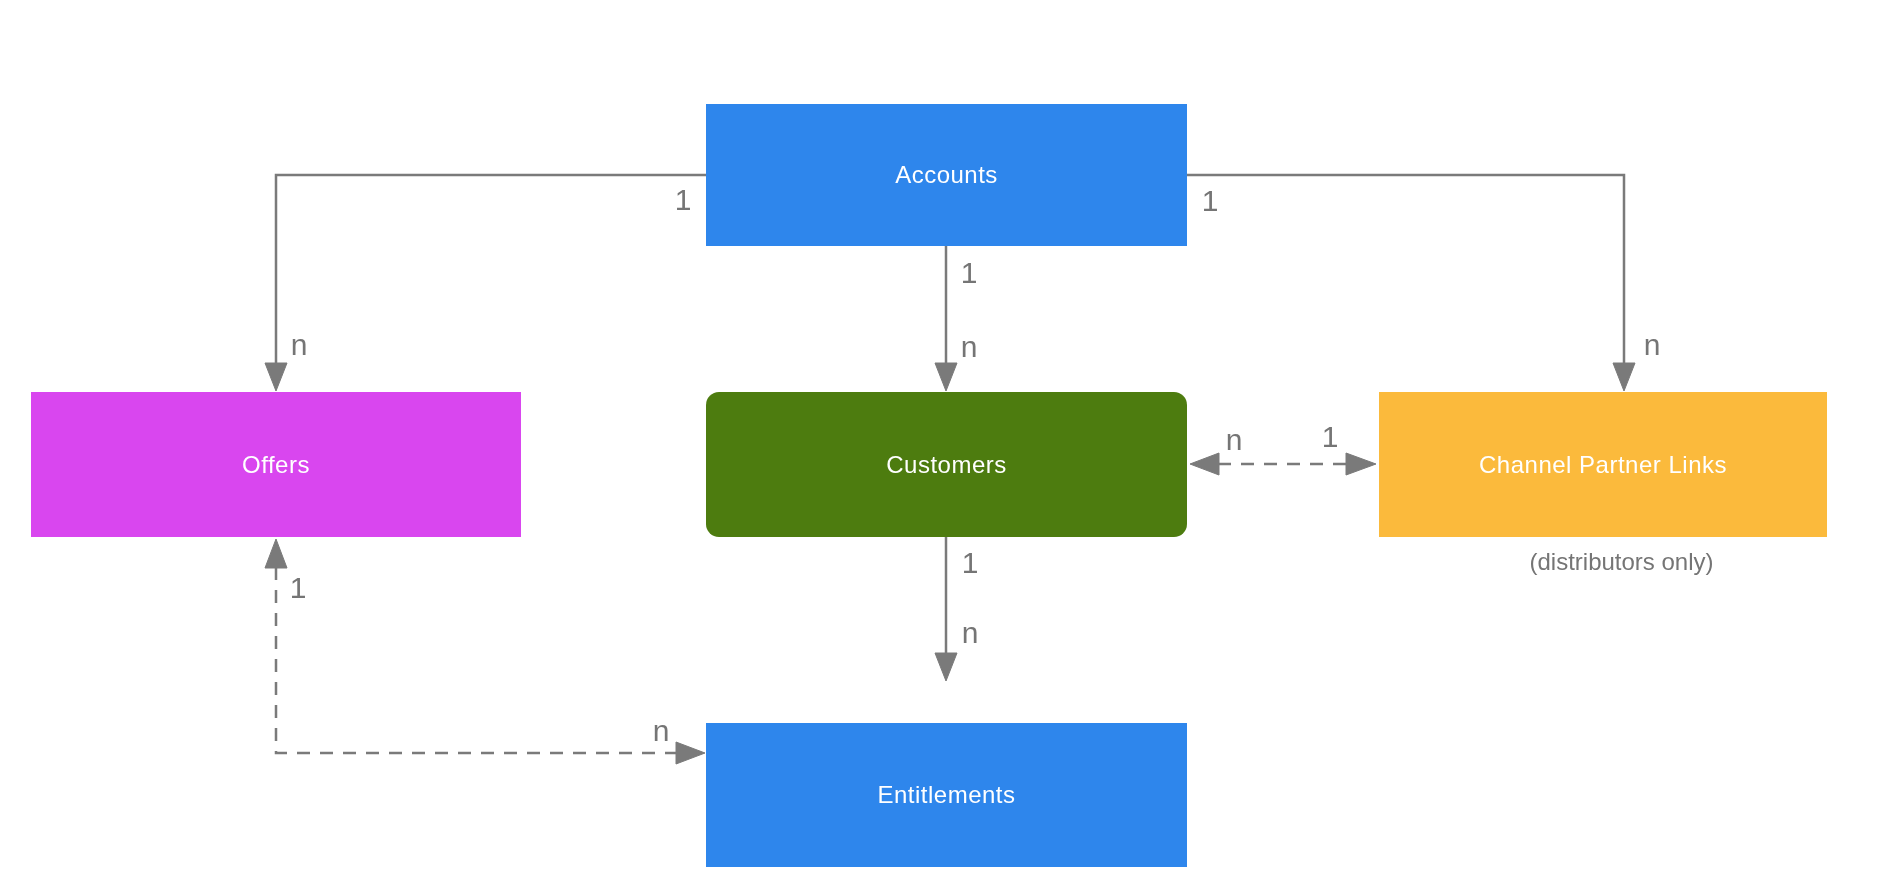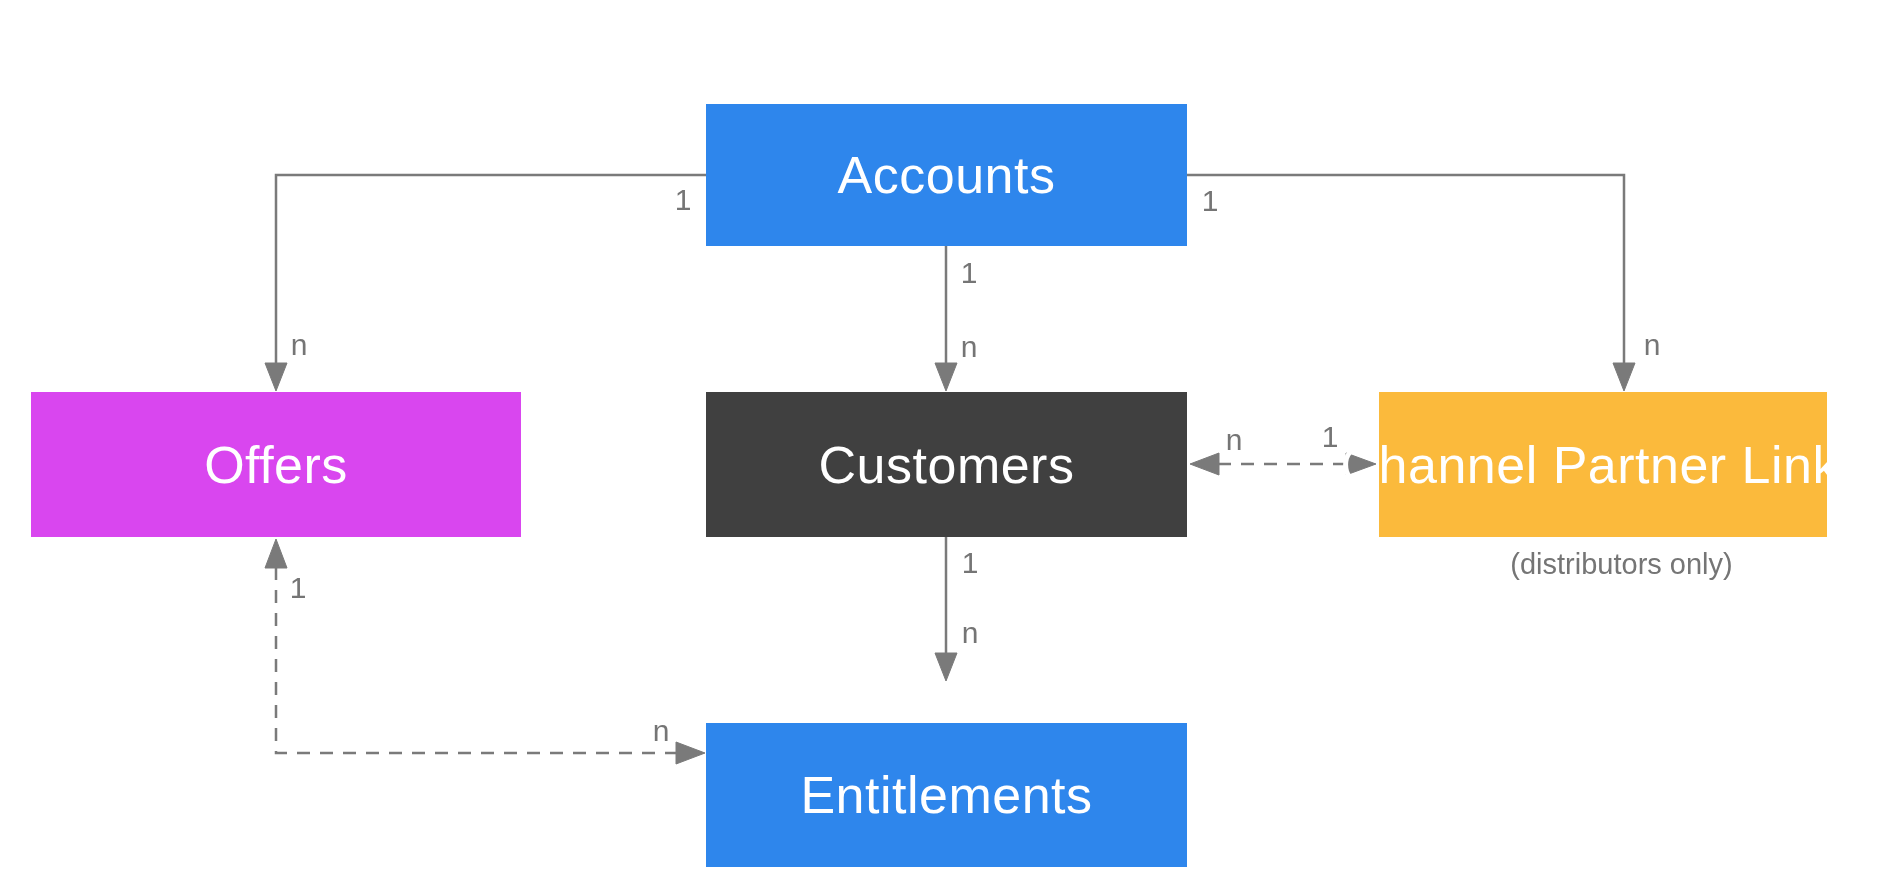--- a/index.html
+++ b/index.html
@@ -28,21 +28,21 @@
   }
   .connectors .dashed {
     stroke-dasharray: 13 10;
   }
   .entity {
     position: absolute;
     display: flex;
     align-items: center;
     justify-content: center;
     color: #ffffff;
-    font-size: 52px;
+    font-size: 24px;
     letter-spacing: 0.5px;
     white-space: nowrap;
   }
   .entity-accounts     { left: 706px;  top: 104px; width: 481px; height: 142px; }
   .entity-offers       { left: 31px;   top: 392px; width: 490px; height: 145px; }
   .entity-customers    { left: 706px;  top: 392px; width: 481px; height: 145px; }
   .entity-cpl          { left: 1379px; top: 392px; width: 448px; height: 145px; }
   .entity-entitlements { left: 706px;  top: 682px; width: 481px; height: 144px; }
   .cardinality {
     position: absolute;
@@ -50,21 +50,21 @@
     font-size: 30px;
     line-height: 1;
     color: #757575;
   }
   .entity-note {
     position: absolute;
     left: 1379px;
     top: 548px;
     width: 485px;
     text-align: center;
-    font-size: 29px;
+    font-size: 24px;
     color: #757575;
     white-space: nowrap;
   }
 </style>
 </head>
 <body>
 
 <div class="diagram">
 
   <svg class="connectors" viewBox="0 0 1902 890" aria-hidden="true">
@@ -104,21 +104,21 @@
   </svg>
 
   <div class="entity entity-accounts" style="background-color: rgb(46, 134, 236);">
     <span>Accounts</span>
   </div>
 
   <div class="entity entity-offers" style="background-color: #d946ef;">
     <span>Offers</span>
   </div>
 
-  <div class="entity entity-customers" style="background-color: #404040;">
+  <div class="entity entity-customers" style="background-color: #4d7c0f; border-radius: 13px;">
     <span>Customers</span>
   </div>
 
   <div class="entity entity-cpl" style="background-color: rgb(251, 186, 60);">
     <span>Channel Partner Links</span>
   </div>
 
   <div class="entity-note">(distributors only)</div>
 
   <div class="entity entity-entitlements" style="background-color: rgb(46, 134, 236); margin-top: 41px;">

